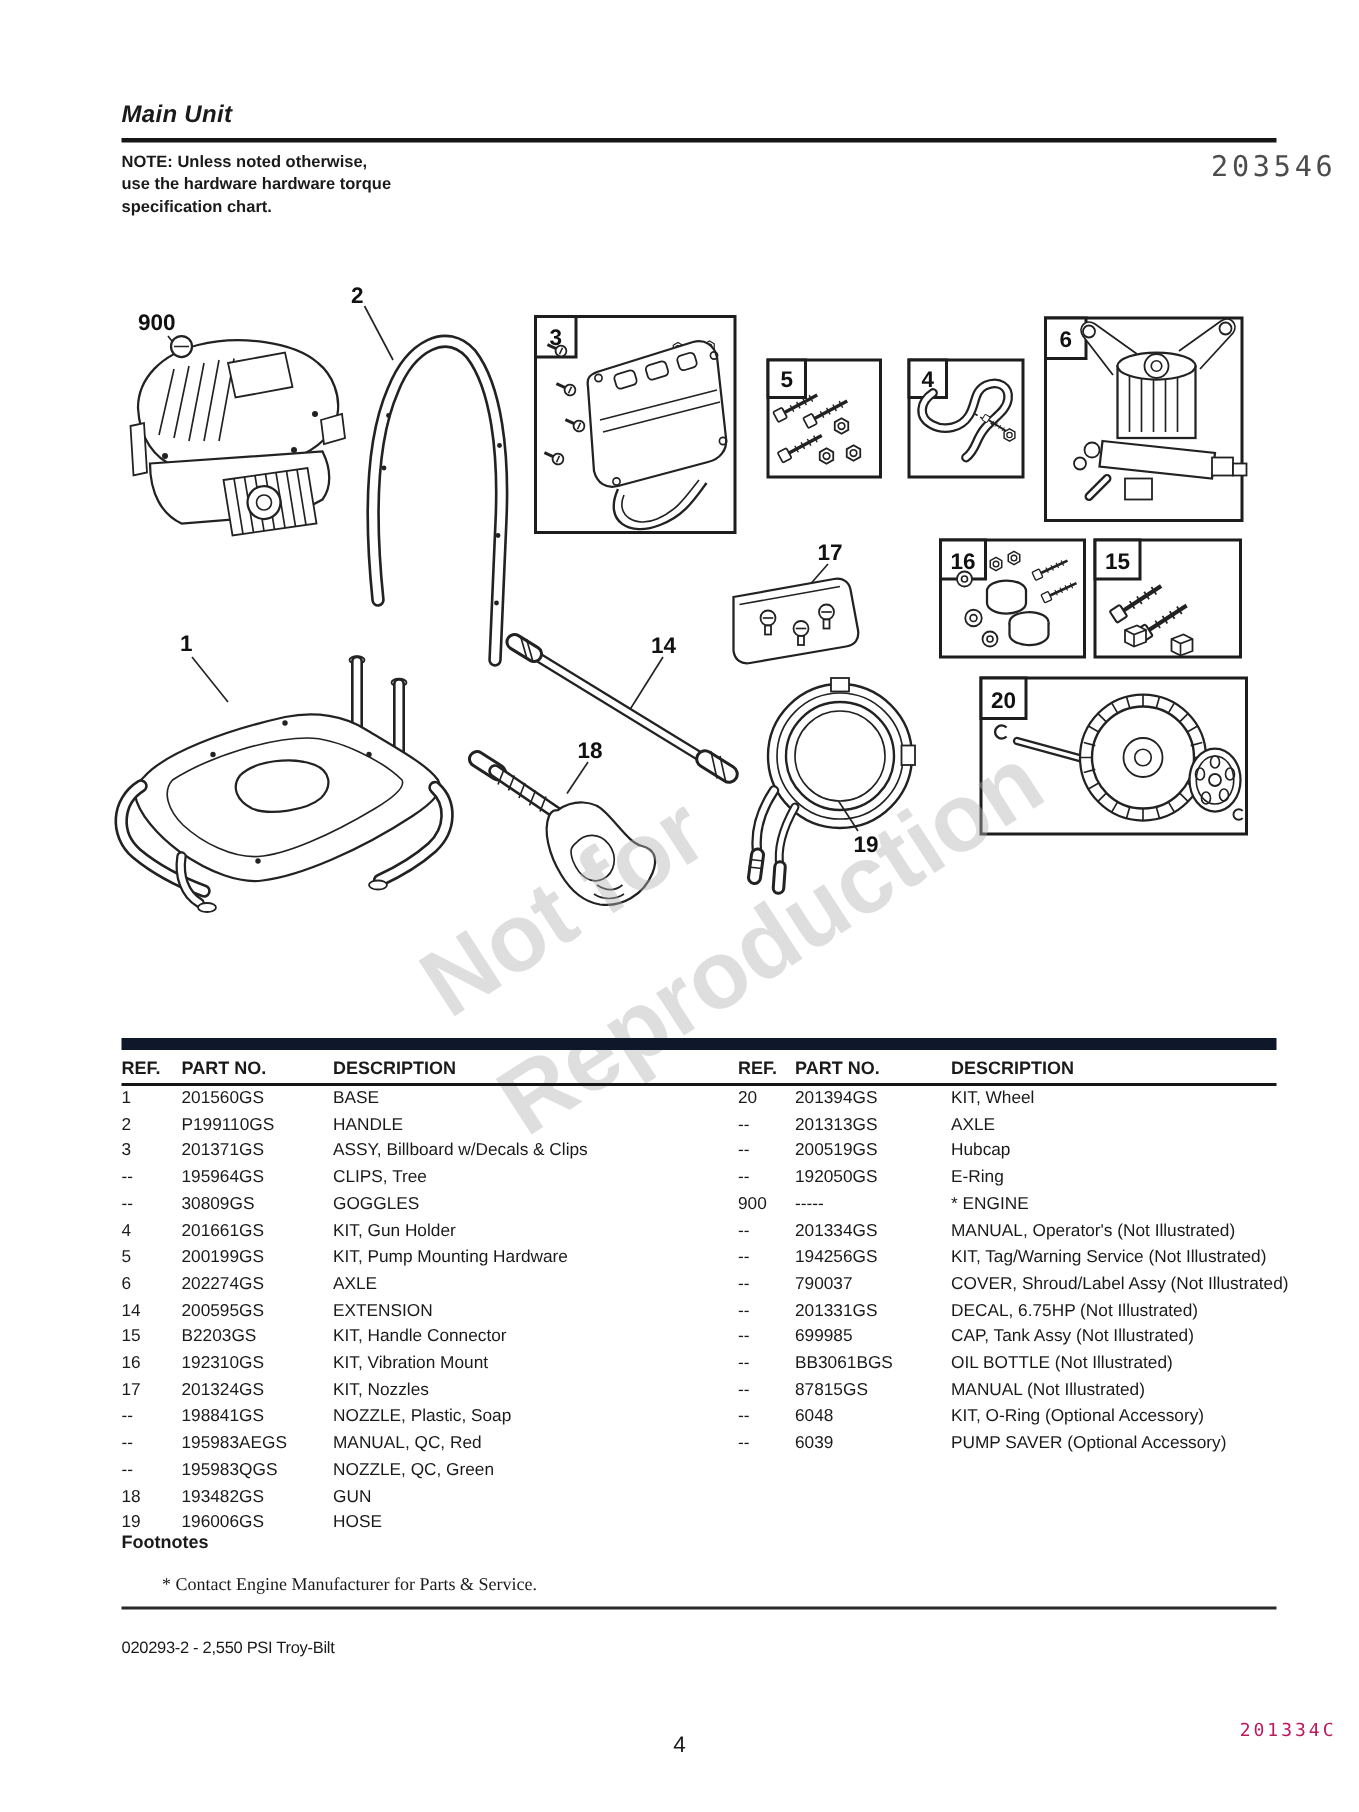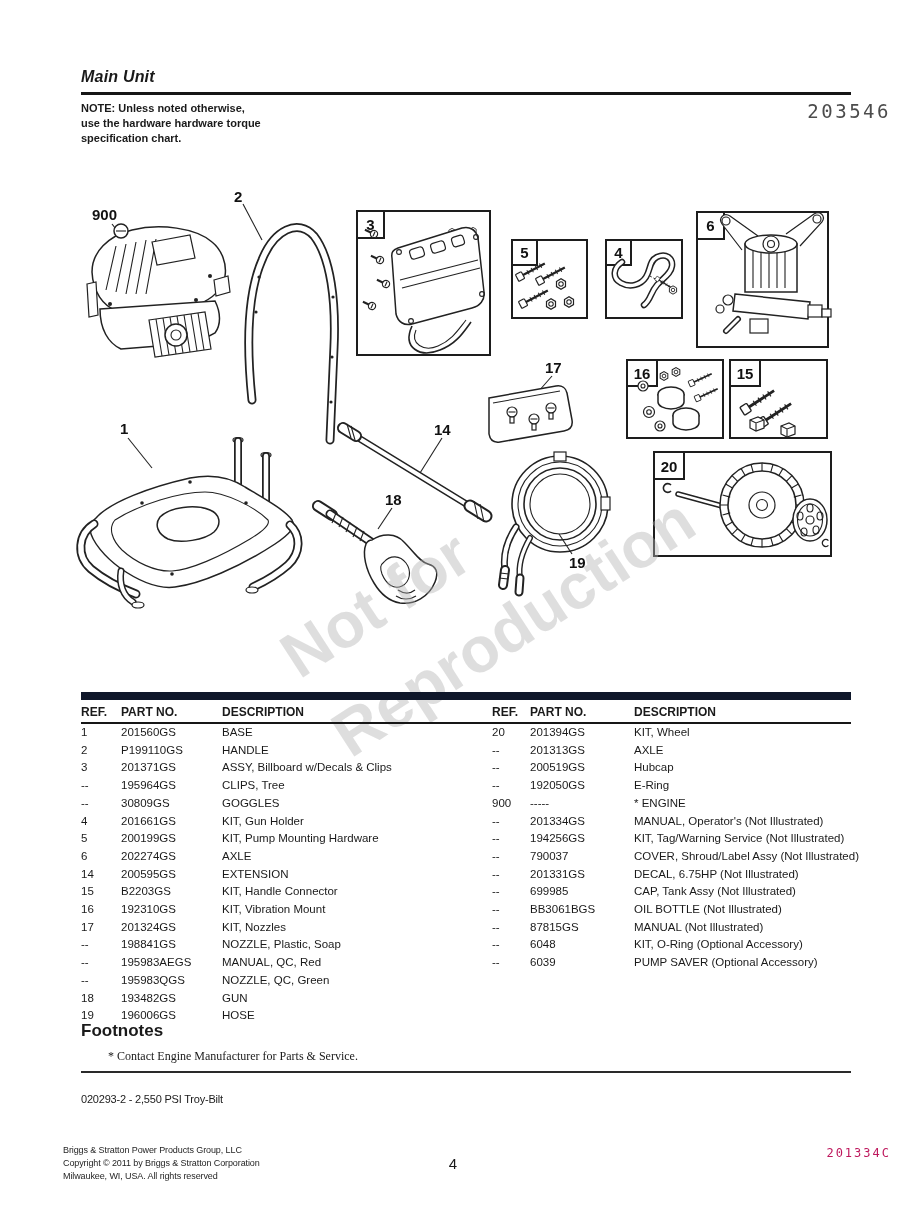--- a/index.html
+++ b/index.html
@@ -33,21 +33,21 @@
   
   .parts-table{position:absolute;left:81px;top:692px;width:770px;border-top:8px solid #0f172a;}
   .header-rule{position:absolute;left:0;top:22px;width:770px;height:2px;background:#161616;}
   .half{position:absolute;top:0;}
   .half.left{left:0;width:405px;}
   .half.right{left:411px;width:359px;}
   .half table{border-collapse:collapse;table-layout:fixed;width:100%;}
   .half th{font-size:12px;font-weight:bold;text-align:left;height:24px;vertical-align:middle;padding:0;}
   .half td{font-size:11.5px;height:17.7px;line-height:17.7px;padding:0;white-space:nowrap;vertical-align:middle;}
   
-  .footnotes-h{position:absolute;left:81px;top:1021px;font-size:17px;font-weight:bold;}
+  .footnotes-h{position:absolute;left:81px;top:1021px;font-size:12px;font-weight:bold;}
   .footnote{position:absolute;left:108px;top:1049px;font-size:12px;font-family:Liberation Serif, serif;}
   .mfg-rule{position:absolute;left:81px;top:1071px;width:770px;height:2px;background:#2a2a2a;}
   .mfg-h{position:absolute;left:81px;top:1076px;font-size:13px;font-weight:bold;}
   .mfg-v{position:absolute;left:81px;top:1093px;font-size:11px;letter-spacing:-.2px;}
   
   .footer-left{position:absolute;left:63px;top:1144px;font-size:9px;line-height:13px;color:#1f1f1f;letter-spacing:-.1px;}
   .page-num{position:absolute;left:0;top:1155px;width:906px;text-align:center;font-size:15px;}
   .footer-code{position:absolute;right:55px;top:1146px;font-family:"DejaVu Sans Mono",monospace;
                font-size:12px;letter-spacing:2px;color:#be185d;}
 </style>
@@ -538,21 +538,16 @@
       </table>
     </div>
   </div>
 
   <div class="footnotes-h">Footnotes</div>
   <div class="footnote">* Contact Engine Manufacturer for Parts &amp; Service.</div>
 
   <div class="mfg-rule"></div>
   <div class="mfg-v">020293-2 - 2,550 PSI Troy-Bilt</div>
 
-  <div class="footer-left">
-    <div>Briggs &amp; Stratton Power Products Group, LLC</div>
-    <div>Copyright ©  2011 by Briggs &amp; Stratton Corporation</div>
-    <div>Milwaukee, WI, USA. All rights reserved</div>
-  </div>
   <div class="page-num">4</div>
   <div class="footer-code">201334C</div>
 
 </div>
 
 </body></html>

